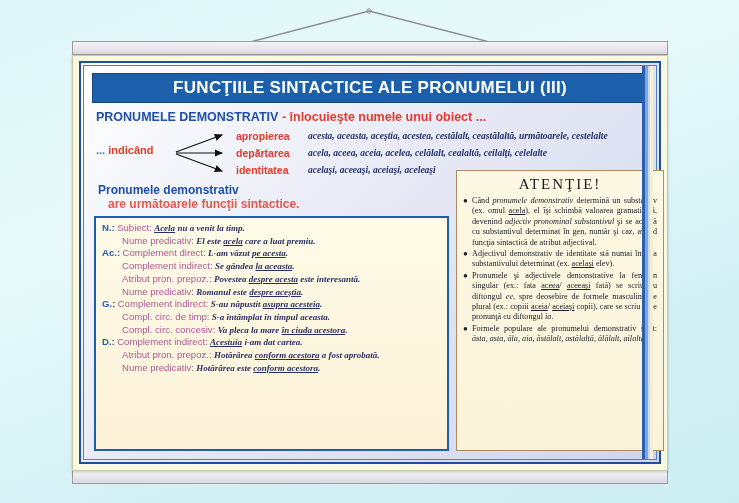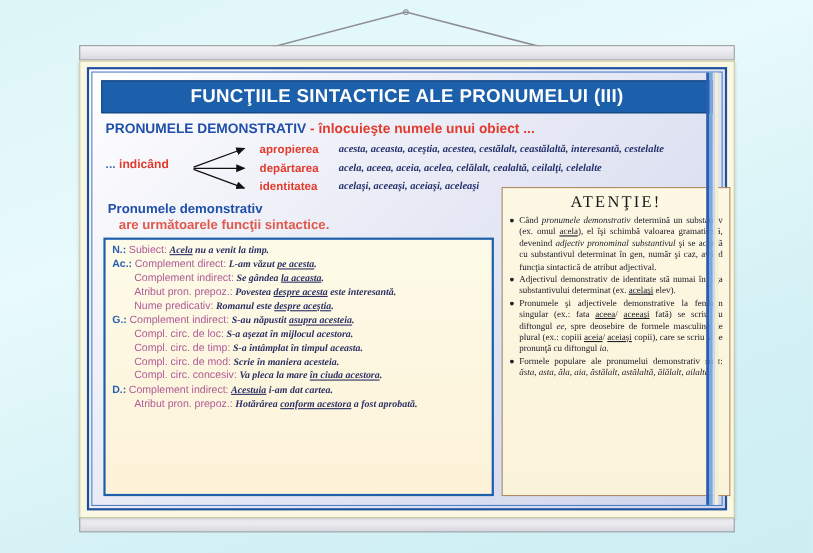--- a/index.html
+++ b/index.html
@@ -170,52 +170,52 @@
               </marker>
             </defs>
             <line x1="2" y1="22" x2="48" y2="5" stroke="#111" stroke-width="1.2" marker-end="url(#ah)"></line>
             <line x1="2" y1="23" x2="48" y2="23" stroke="#111" stroke-width="1.2" marker-end="url(#ah)"></line>
             <line x1="2" y1="24" x2="48" y2="41" stroke="#111" stroke-width="1.2" marker-end="url(#ah)"></line>
           </svg>
 
           <div class="cat-col">
             <div class="cat-row">
               <span class="cat-name">apropierea</span>
-              <span class="cat-ex">acesta, aceasta, aceştia, acestea, cestălalt, ceastălaltă, interesantă, cestelalte</span>
+              <span class="cat-ex">acesta, aceasta, aceştia, acestea, cestălalt, ceastălaltă, următoarele, cestelalte</span>
             </div>
             <div class="cat-row">
               <span class="cat-name">depărtarea</span>
               <span class="cat-ex">acela, aceea, aceia, acelea, celălalt, cealaltă, ceilalţi, celelalte</span>
             </div>
             <div class="cat-row">
               <span class="cat-name">identitatea</span>
               <span class="cat-ex">acelaşi, aceeaşi, aceiaşi, aceleaşi</span>
             </div>
           </div>
         </div>
 
         <div class="subtitle">
           <div class="l1">Pronumele demonstrativ</div>
           <div class="l2">are următoarele funcţii sintactice.</div>
         </div>
 
         <div class="list-panel">
           <div id="fn-list">
               <div class="ln"><span class="case">N.:</span> <span class="fn">Subiect:</span> <span class="ex"><u>Acela</u> nu a venit la timp.</span></div>
+              <div class="ln ind1"><span class="fn">Nume predicativ:</span> <span class="ex">El este <u>acela</u> care a luat premiu.</span></div>
               <div class="ln"><span class="case">Ac.:</span> <span class="fn">Complement direct:</span> <span class="ex">L-am văzut <u>pe acesta</u>.</span></div>
               <div class="ln ind1"><span class="fn">Complement indirect:</span> <span class="ex">Se gândea <u>la aceasta</u>.</span></div>
               <div class="ln ind1"><span class="fn">Atribut pron. prepoz.:</span> <span class="ex">Povestea <u>despre acesta</u> este interesantă.</span></div>
               <div class="ln ind1"><span class="fn">Nume predicativ:</span> <span class="ex">Romanul este <u>despre aceştia</u>.</span></div>
               <div class="ln"><span class="case">G.:</span> <span class="fn">Complement indirect:</span> <span class="ex">S-au năpustit <u>asupra acesteia</u>.</span></div>
-              <div class="ln ind1"><span class="fn">Compl. circ. de loc:</span> <span class="ex">S-a aşezat în mijlocul acestora.</span></div>
               <div class="ln ind1"><span class="fn">Compl. circ. de timp:</span> <span class="ex">S-a întâmplat în timpul aceasta.</span></div>
-              <div class="ln ind1"><span class="fn">Compl. circ. de mod:</span> <span class="ex">Scrie în maniera acesteia.</span></div>
               <div class="ln ind1"><span class="fn">Compl. circ. concesiv:</span> <span class="ex">Va pleca la mare <u>în ciuda acestora</u>.</span></div>
               <div class="ln"><span class="case">D.:</span> <span class="fn">Complement indirect:</span> <span class="ex"><u>Acestuia</u> i-am dat cartea.</span></div>
               <div class="ln ind1"><span class="fn">Atribut pron. prepoz.:</span> <span class="ex">Hotărârea <u>conform acestora</u> a fost aprobată.</span></div>
+              <div class="ln ind1"><span class="fn">Nume predicativ:</span> <span class="ex">Hotărârea este <u>conform acestora</u>.</span></div>
             </div>
         </div>
 
         <div class="att-box">
           <div class="att-title">ATENŢIE!</div>
           <div id="att-list">
               <div class="att-item">
                 <span class="bullet">●</span>
                 <span class="att-txt">Când <i>pronumele demonstrativ</i> determină un substantiv (ex. omul <u>acela</u>), el îşi schimbă valoarea gramaticală, devenind <i>adjectiv pronominal substantivul</i> şi se acordă cu substantivul determinat în gen, număr şi caz, având funcţia sintactică de atribut adjectival.</span>
               </div>

